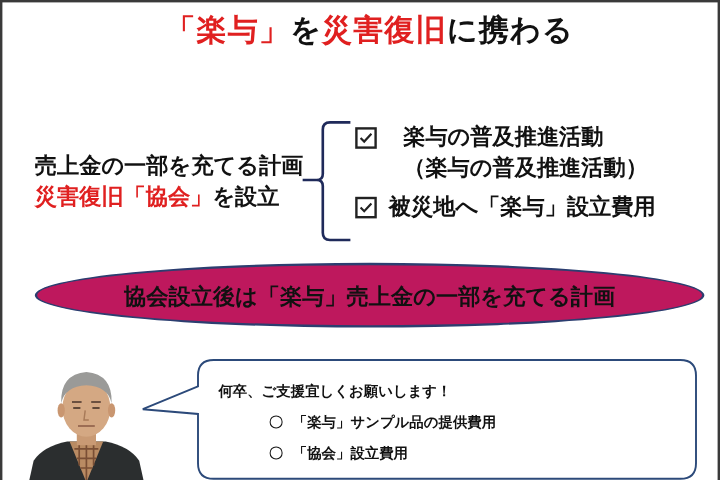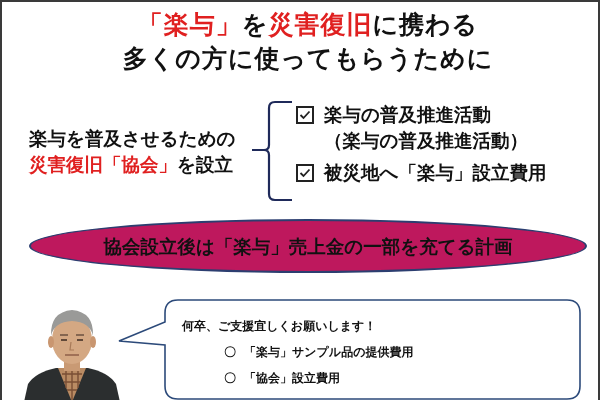--- a/index.html
+++ b/index.html
@@ -37,21 +37,21 @@
       display: flex; align-items: flex-start;
       font-size: 18.5px; line-height: 26px; font-weight: bold; white-space: nowrap;
     }
     .check-item + .check-item { margin-top: 6px; }
     .checkbox {
       width: 18px; height: 18px; border: 2px solid #222;
       box-sizing: border-box; margin-top: 4px; margin-right: 10px;
       position: relative; flex: 0 0 auto;
     }
     .checkbox svg { position: absolute; left: 1px; top: 1px; }
-    .sub { display: block; padding-left: 0px; }
+    .sub { display: block; padding-left: 0px; margin-left: 12px; }
 
     .ellipse {
       position: absolute; left: 27px; top: 217px;
       width: 558px; height: 54px;
       border: 2px solid #2c3e70; border-radius: 50%;
       background: #be185d; box-sizing: border-box;
       display: flex; align-items: center; justify-content: center;
       font-size: 18.5px; font-weight: bold; white-space: nowrap;
     }
 
@@ -70,25 +70,24 @@
   </style>
 </head>
 <body>
 
 <div class="slide">
 
   <div class="title">
     <div>
       <span class="red">「楽与」</span><span>を</span><span class="red">災害復旧</span><span>に携わる</span>
     </div>
-    <div>多くの方に使ってもらうために</div>
   </div>
 
   <div class="left-text">
-    <div>楽与を普及させるための</div>
+    <div>売上金の一部を充てる計画</div>
     <div>
       <span class="red">災害復旧「協会」</span><span>を設立</span>
     </div>
   </div>
 
   <svg class="brace" width="46" height="104" viewBox="0 0 46 104">
     <path d="M0 52 H12 Q17 52 17 47 V10 Q17 4 23 4 H40 M17 57 V96 Q17 102 23 102 H40 M12 52 Q17 52 17 57" fill="none" stroke="#1f2a5a" stroke-width="2.2"></path>
   </svg>
 
   <div class="check-list">

